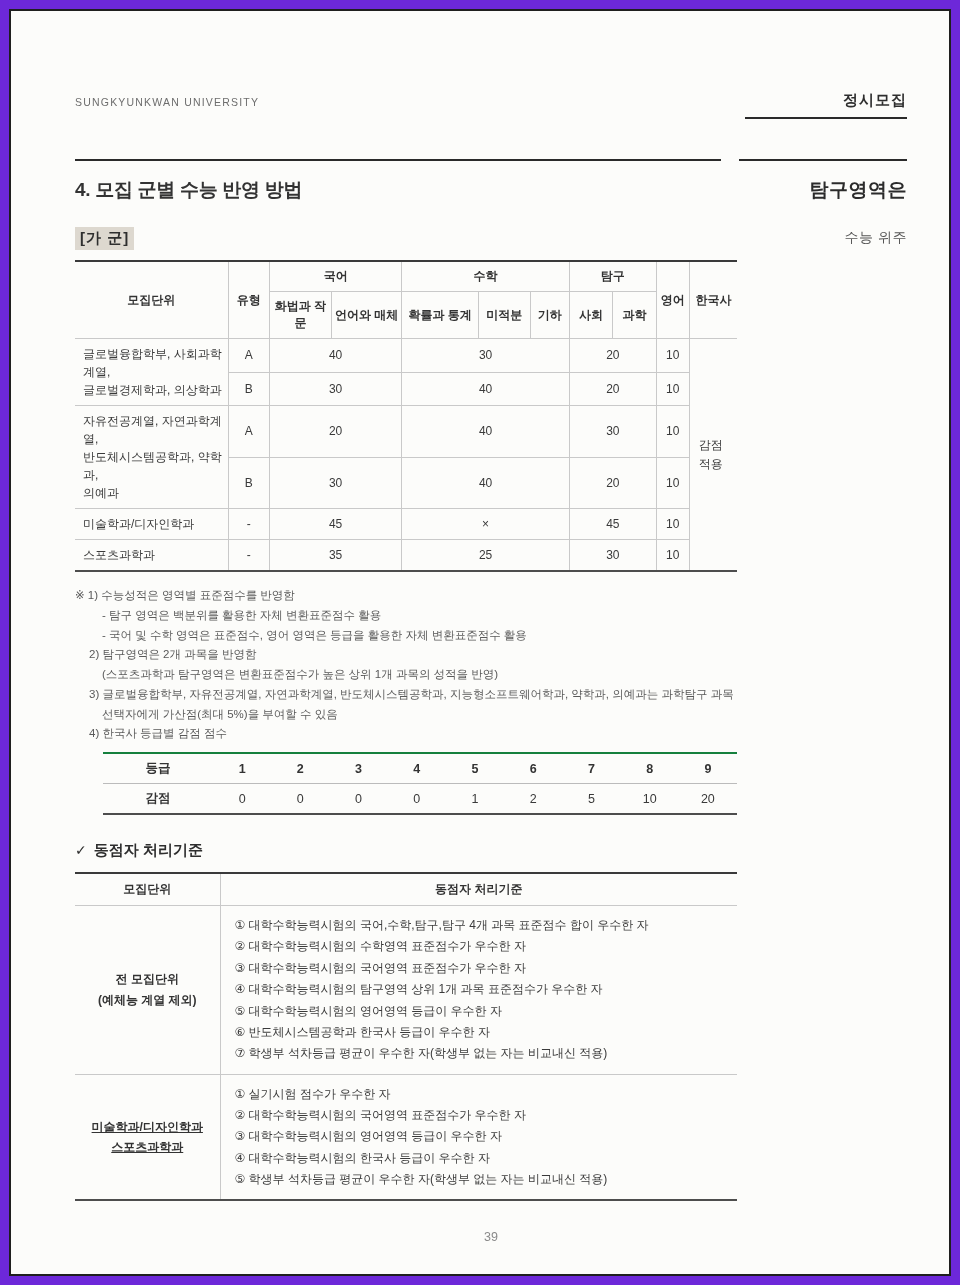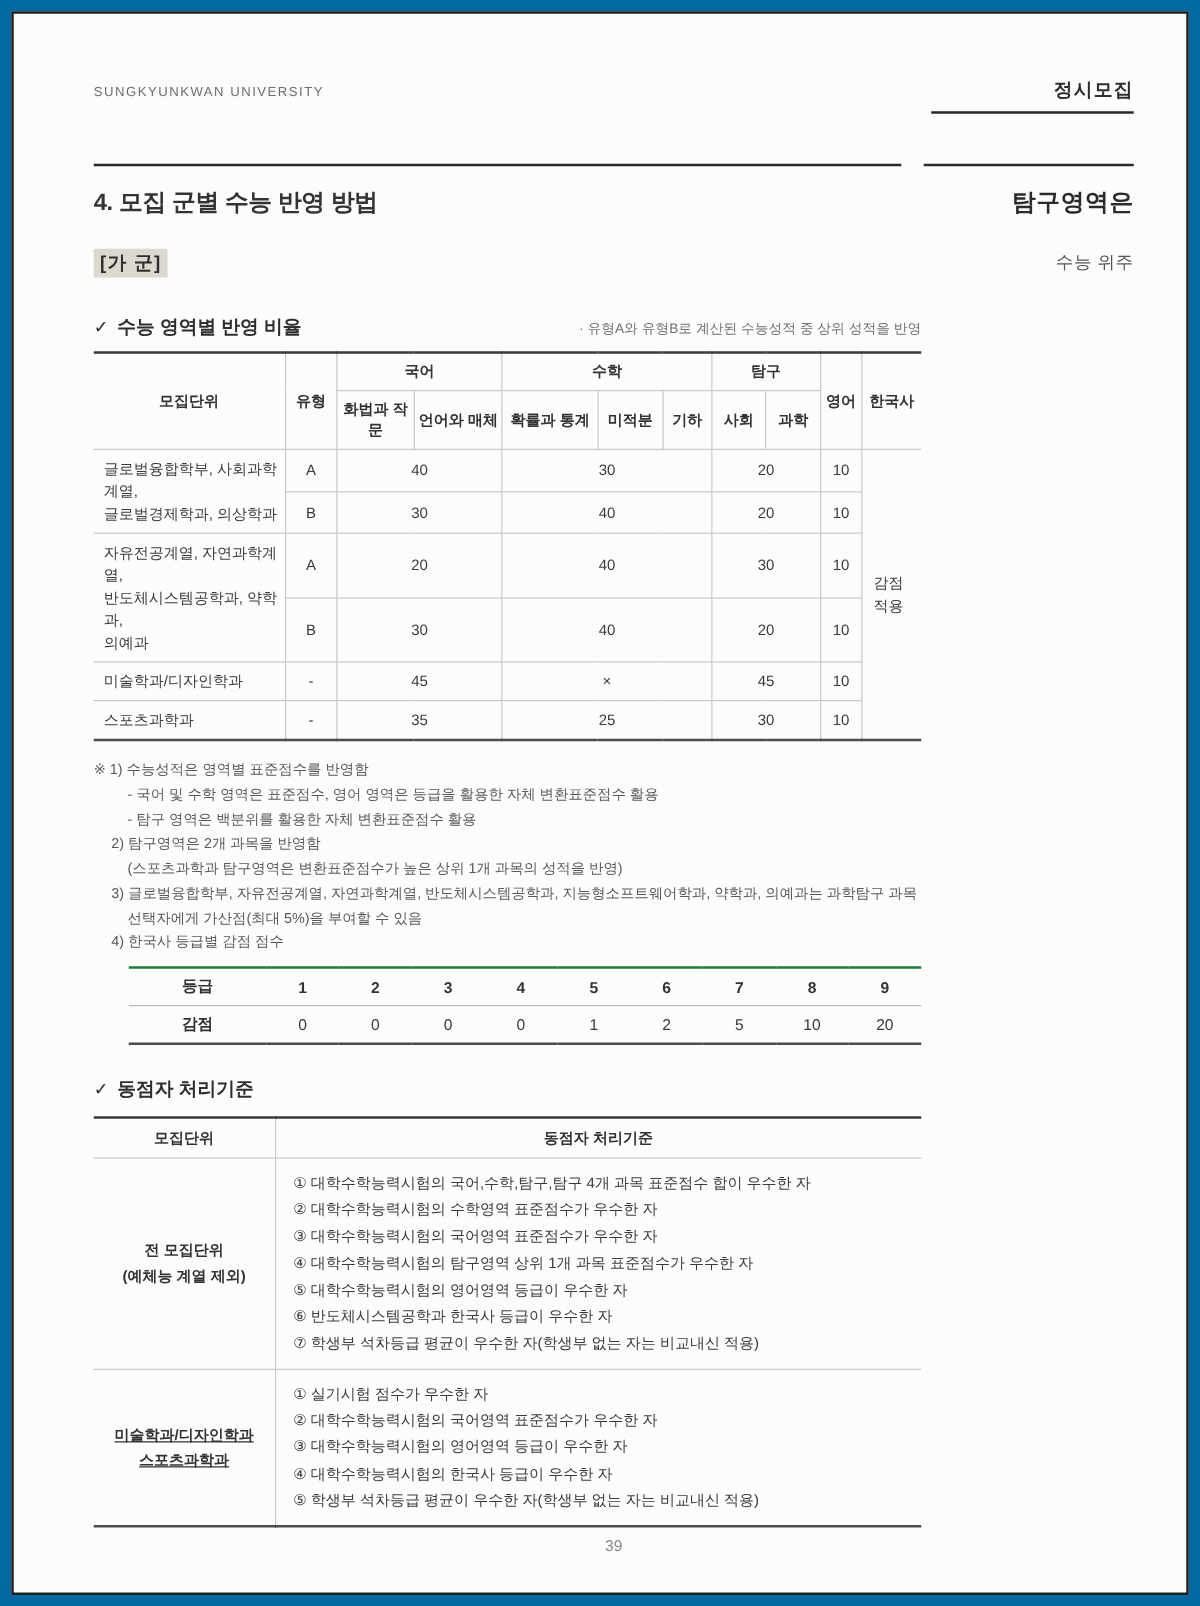--- a/index.html
+++ b/index.html
@@ -1,30 +1,30 @@
 <!DOCTYPE html>
 <html><head>
 <meta charset="utf-8">
 <style>
   * { box-sizing: border-box; }
   body { margin: 0; background: #ffffff; }
   .sheet {
     width: 960px; height: 1285px; position: relative;
-    background: #0369a1; overflow: hidden;
+    background: #6d28d9; overflow: hidden;
     font-family: "Liberation Sans", "DejaVu Sans", sans-serif;
     color: #3a3a3a;
   }
   .frame { position: absolute; inset: 9px; border: 2px solid #1f1f1f; background: #fcfcfa; }
   .content { position: absolute; top: 0; bottom: 0; left: 64px; right: 42px; }
 
   
   .doc-header { margin-top: 52px; display: flex; justify-content: space-between; align-items: flex-end; }
   .univ { font-size: 10.5px; letter-spacing: 1.2px; color: #6d6d6d; margin-bottom: 11px; }
   .corner { width: 162px; text-align: right; border-bottom: 2px solid #2a2a2a; padding-bottom: 7px;
-            font-size: 15px; font-weight: bold; color: #2e2e2e; letter-spacing: 1px; }
+            font-size: 15px; font-weight: bold; color: #2e2e2e; letter-spacing: 1px; margin-top: 28px; }
 
   
   .rules { margin-top: 40px; display: flex; gap: 18px; }
   .rule-main { flex: 1; border-top: 2px solid #2a2a2a; }
   .rule-side { width: 168px; border-top: 2px solid #2a2a2a; }
 
   
   .columns { display: flex; gap: 2px; margin-top: 16px; }
   .main-col { flex: 1; min-width: 0; }
   .side-col { width: 168px; text-align: right; }
@@ -98,26 +98,20 @@
         <div class="rule-side"></div>
       </div>
 
       <div class="columns">
         <div class="main-col">
 
           <h1 class="page-title">4. 모집 군별 수능 반영 방법</h1>
 
           <div class="group-label">[가 군]</div>
 
-          <div class="section-header">
-            <div class="section-title">
-              <span class="check">✓</span><span>수능 영역별 반영 비율</span>
-            </div>
-            <div class="side-note">· 유형A와 유형B로 계산된 수능성적 중 상위 성적을 반영</div>
-          </div>
 
           <table class="ratio-table">
             <colgroup>
               <col style="width:148px">
                 <col style="width:40px">
               <col style="width:60px">
                 <col style="width:68px">
               <col style="width:74px">
                 <col style="width:50px">
                 <col style="width:38px">
@@ -196,22 +190,22 @@
                 <td colspan="2">35</td>
                 <td colspan="3">25</td>
                 <td colspan="2">30</td>
                 <td>10</td>
               </tr>
             </tbody>
           </table>
 
           <div class="notes">
             <div class="note-line lv0">※ 1) 수능성적은 영역별 표준점수를 반영함</div>
+            <div class="note-line lv2">- 탐구 영역은 백분위를 활용한 자체 변환표준점수 활용</div>
             <div class="note-line lv2">- 국어 및 수학 영역은 표준점수, 영어 영역은 등급을 활용한 자체 변환표준점수 활용</div>
-            <div class="note-line lv2">- 탐구 영역은 백분위를 활용한 자체 변환표준점수 활용</div>
             <div class="note-line lv1">2) 탐구영역은 2개 과목을 반영함</div>
             <div class="note-line lv2">(스포츠과학과 탐구영역은 변환표준점수가 높은 상위 1개 과목의 성적을 반영)</div>
             <div class="note-line lv1">3) 글로벌융합학부, 자유전공계열, 자연과학계열, 반도체시스템공학과, 지능형소프트웨어학과, 약학과, 의예과는 과학탐구 과목</div>
             <div class="note-line lv2">선택자에게 가산점(최대 5%)을 부여할 수 있음</div>
             <div class="note-line lv1">4) 한국사 등급별 감점 점수</div>
           </div>
 
           <table class="grade-table">
             <colgroup>
               <col style="width:110px">

